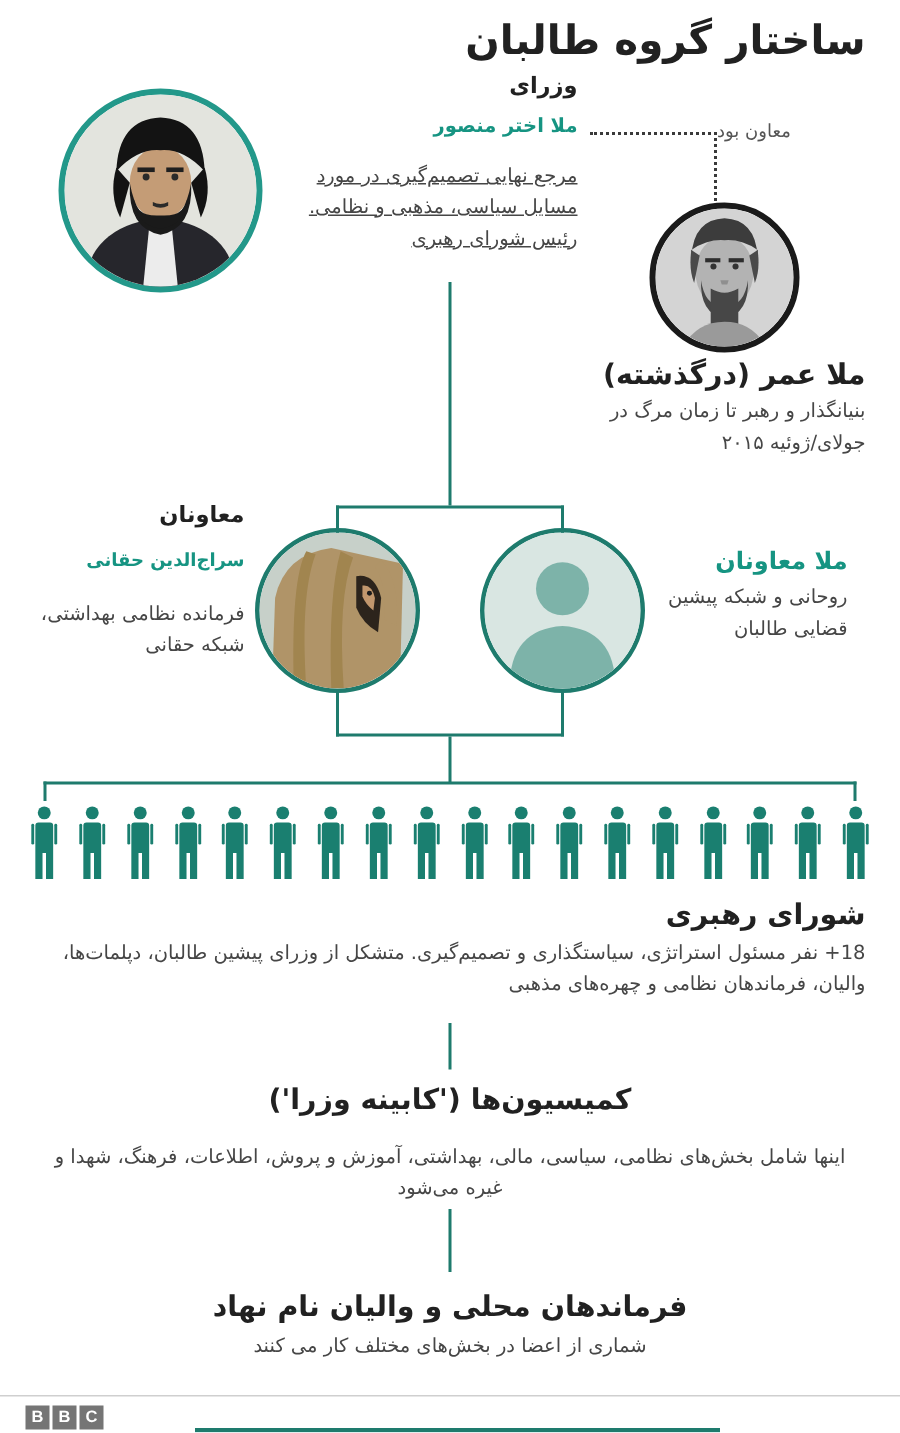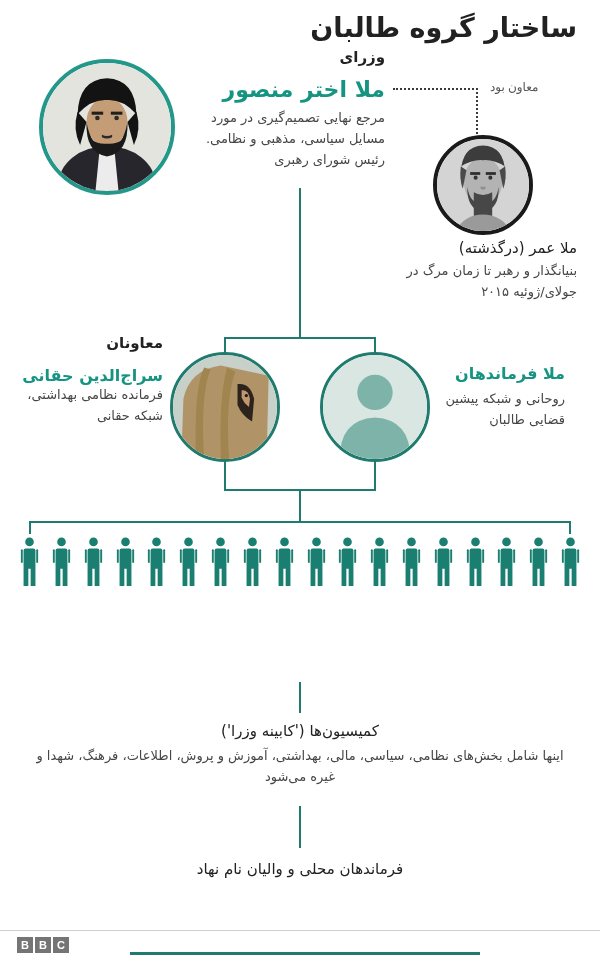--- a/index.html
+++ b/index.html
@@ -4,23 +4,23 @@
 <style>
   html,body{margin:0;padding:0;background:#fff;}
   body{font-family:"DejaVu Sans","Liberation Sans",sans-serif;}
   .canvas{position:relative;width:600px;height:955px;margin:0 auto;background:#fff;overflow:hidden;direction:rtl;}
   .abs{position:absolute;}
   
   :root{--accent:#169482;--line:#1e7b6d;--icon:#1a7f70;--dark:#212121;--body:#464646;}
 
   .title{font-size:27px;font-weight:bold;color:var(--dark);letter-spacing:0;}
   .role-label{font-size:15px;font-weight:bold;color:var(--dark);}
-  .person-name{font-size:22px;font-weight:bold;color:var(--accent);}
+  .person-name{font-size:13px;font-weight:bold;color:var(--accent);}
   .desc{font-size:13px;color:var(--body);line-height:1.6;}
-  .heading{font-size:15px;font-weight:normal;color:var(--dark);}
+  .heading{font-size:19px;font-weight:bold;color:var(--dark);}
   .small-note{font-size:12px;color:#555;}
 
   .photo-circle{border-radius:50%;overflow:hidden;box-sizing:border-box;}
   .photo-circle svg{display:block;width:100%;height:100%;}
 
   .tline{background:var(--line);}
   .dotted-h{border-top:2px dotted #3a3a3a;}
   .dotted-v{border-right:2px dotted #3a3a3a;}
 
   .members-row{display:flex;justify-content:space-between;align-items:flex-end;}
@@ -61,25 +61,25 @@
       <circle cx="57.5" cy="43" r="1.8" fill="#2a2a2a"></circle>
       <path d="M46 56 Q50 58 54 56 L54 58 Q50 60 46 58 Z" fill="#2a2a2a"></path>
     </svg>
   </div>
 
   <div class="abs right-text" style="top:48px;right:215px;width:190px;">
     <div class="role-label" style="margin-bottom:11px;">وزرای</div>
     <div class="person-name">ملا اختر منصور</div>
   </div>
 
-  <div class="abs desc right-text" style="top:108px;right:215px;width:190px;">مرجع نهایی تصمیم‌گیری در مورد مسایل سیاسی، مذهبی و نظامی. رئیس شورای رهبری</div>
+  <div class="abs desc right-text" style="top:108px;right:215px;width:190px;text-decoration:underline;">مرجع نهایی تصمیم‌گیری در مورد مسایل سیاسی، مذهبی و نظامی. رئیس شورای رهبری</div>
 
   <div class="abs dotted-h" style="top:88px;left:393px;width:85px;"></div>
   <div class="abs dotted-v" style="top:92px;left:476px;height:42px;"></div>
-  <div class="abs small-note" style="top:80px;left:490px;font-family:Liberation Serif, serif;">معاون بود</div>
+  <div class="abs small-note" style="top:80px;left:478px;">معاون بود</div>
 
   <div class="abs photo-circle" style="left:433px;top:135px;width:100px;height:100px;border:4px solid #1a1a1a;">
     <svg viewBox="0 0 100 100">
       <rect width="100" height="100" fill="#d4d4d4"></rect>
       <ellipse cx="50" cy="46" rx="21" ry="26" fill="#b3b3b3"></ellipse>
       <path d="M26 36 Q27 8 50 7 Q73 8 74 36 L74 30 Q62 22 50 23 Q38 22 26 30 Z" fill="#3c3c3c"></path>
       <path d="M26 30 Q24 44 28 54 L32 34 Z" fill="#4a4a4a"></path>
       <path d="M74 30 Q76 44 72 54 L68 34 Z" fill="#4a4a4a"></path>
       <rect x="36" y="36" width="11" height="3" fill="#2e2e2e"></rect>
       <rect x="53" y="36" width="11" height="3" fill="#2e2e2e"></rect>
@@ -97,21 +97,21 @@
     <div class="desc">بنیانگذار و رهبر تا زمان مرگ در جولای/ژوئیه ۲۰۱۵</div>
   </div>
 
   <div class="abs tline" style="left:299px;top:188px;width:2px;height:149px;"></div>
   <div class="abs tline" style="left:224px;top:337px;width:152px;height:2px;"></div>
   <div class="abs tline" style="left:224px;top:337px;width:2px;height:24px;"></div>
   <div class="abs tline" style="left:374px;top:337px;width:2px;height:24px;"></div>
 
   <div class="abs right-text" style="top:334px;right:437px;width:150px;">
     <div class="role-label" style="margin-bottom:14px;">معاونان</div>
-    <div class="person-name" style="font-size:16px;margin-bottom:0;">سراج‌الدین حقانی</div>
+    <div class="person-name" style="font-size:12px;margin-bottom:20px;">سراج‌الدین حقانی</div>
     <div class="desc">فرمانده نظامی بهداشتی، شبکه حقانی</div>
   </div>
 
   <div class="abs photo-circle" style="left:170px;top:352px;width:110px;height:110px;border:3px solid #1e7b6d;">
     <svg viewBox="0 0 100 100">
       <rect width="100" height="100" fill="#c7d0c9"></rect>
       <path d="M8 100 L10 42 Q16 14 46 10 L92 20 L90 100 Z" fill="#b09468"></path>
       <path d="M30 12 Q20 30 22 100 L30 100 Q26 40 36 14 Z" fill="#a1854f"></path>
       <path d="M52 12 Q44 40 46 100 L54 100 Q50 42 60 16 Z" fill="#a1854f"></path>
       <path d="M62 28 Q74 26 78 42 L76 64 Q66 58 62 48 Z" fill="#2c241c"></path>
@@ -123,21 +123,21 @@
 
   <div class="abs photo-circle" style="left:320px;top:352px;width:110px;height:110px;border:3px solid #1e7b6d;">
     <svg viewBox="0 0 100 100">
       <rect width="100" height="100" fill="#d9e6e2"></rect>
       <circle cx="50" cy="36" r="17" fill="#7db3a9"></circle>
       <path d="M16 100 Q16 62 50 60 Q84 62 84 100 Z" fill="#7db3a9"></path>
     </svg>
   </div>
 
   <div class="abs right-text" style="top:364px;right:35px;width:132px;">
-    <div class="person-name" style="font-size:16px;margin-bottom:6px;">ملا فرماندهان</div>
+    <div class="person-name" style="font-size:16px;margin-bottom:6px;">ملا معاونان</div>
     <div class="desc">روحانی و شبکه پیشین قضایی طالبان</div>
   </div>
 
   <div class="abs tline" style="left:224px;top:460px;width:2px;height:31px;"></div>
   <div class="abs tline" style="left:374px;top:460px;width:2px;height:31px;"></div>
   <div class="abs tline" style="left:224px;top:489px;width:152px;height:2px;"></div>
   <div class="abs tline" style="left:299px;top:491px;width:2px;height:31px;"></div>
   <div class="abs tline" style="left:29px;top:521px;width:542px;height:2px;"></div>
   <div class="abs tline" style="left:29px;top:521px;width:2px;height:13px;"></div>
   <div class="abs tline" style="left:569px;top:521px;width:2px;height:13px;"></div>
@@ -283,33 +283,36 @@
         <svg viewBox="0 0 24 53">
           <circle cx="12" cy="5" r="4.5"></circle>
           <path d="M8 11.8 h8 a2.2 2.2 0 0 1 2.2 2.2 V51 h-5 V33 h-2.4 V51 H5.8 V14 a2.2 2.2 0 0 1 2.2-2.2 Z"></path>
           <rect x="3" y="12.6" width="2" height="14.5" rx="1"></rect>
           <rect x="19" y="12.6" width="2" height="14.5" rx="1"></rect>
         </svg>
       </div>
     </div>
 
   <div class="abs right-text" style="top:599px;right:23px;width:557px;">
+    <div class="heading" style="margin-bottom:5px;">شورای رهبری</div>
+    <div class="desc">18+ نفر مسئول استراتژی، سیاستگذاری و تصمیم‌گیری. متشکل از وزرای پیشین طالبان، دپلمات‌ها، والیان، فرماندهان نظامی و چهره‌های مذهبی</div>
   </div>
 
   <div class="abs tline" style="left:299px;top:682px;width:2px;height:31px;"></div>
 
   <div class="abs center-text" style="top:722px;">
-    <div class="heading" style="margin-bottom:6px;">کمیسیون‌ها ('کابینه وزرا')</div>
+    <div class="heading" style="margin-bottom:18px;">کمیسیون‌ها ('کابینه وزرا')</div>
     <div class="desc" style="width:530px;margin:0 auto;">اینها شامل بخش‌های نظامی، سیاسی، مالی، بهداشتی، آموزش و پروش، اطلاعات، فرهنگ، شهدا و غیره می‌شود</div>
   </div>
 
   <div class="abs tline" style="left:299px;top:806px;width:2px;height:42px;"></div>
 
   <div class="abs center-text" style="top:860px;text-align:center;">
     <div class="heading" style="margin-bottom:6px;">فرماندهان محلی و والیان نام نهاد</div>
+    <div class="desc" style="width:420px;margin:0 auto;">شماری از اعضا در بخش‌های مختلف کار می کنند</div>
   </div>
 
   <div class="abs footer-rule" style="top:930px;"></div>
   <div class="abs bbc" style="left:17px;top:937px;">
     <div class="sq">B</div>
     <div class="sq">B</div>
     <div class="sq">C</div>
   </div>
   <div class="abs bottom-bar" style="left:130px;top:952px;width:350px;height:3px;"></div>
 

